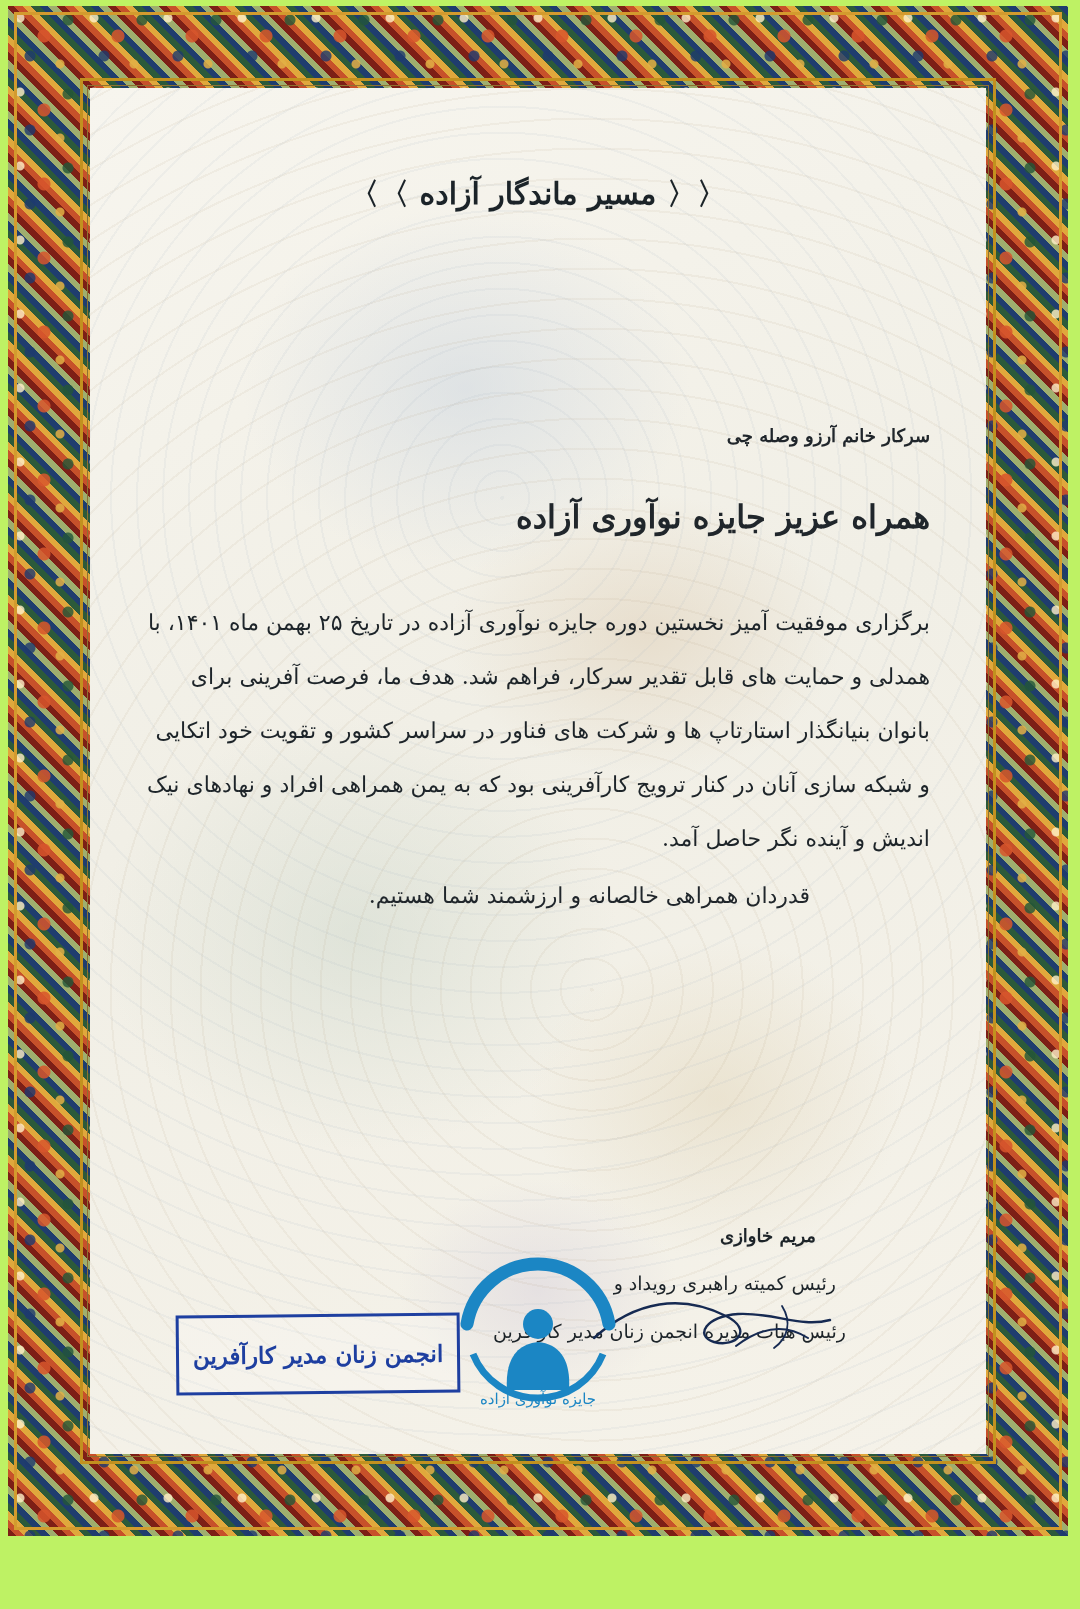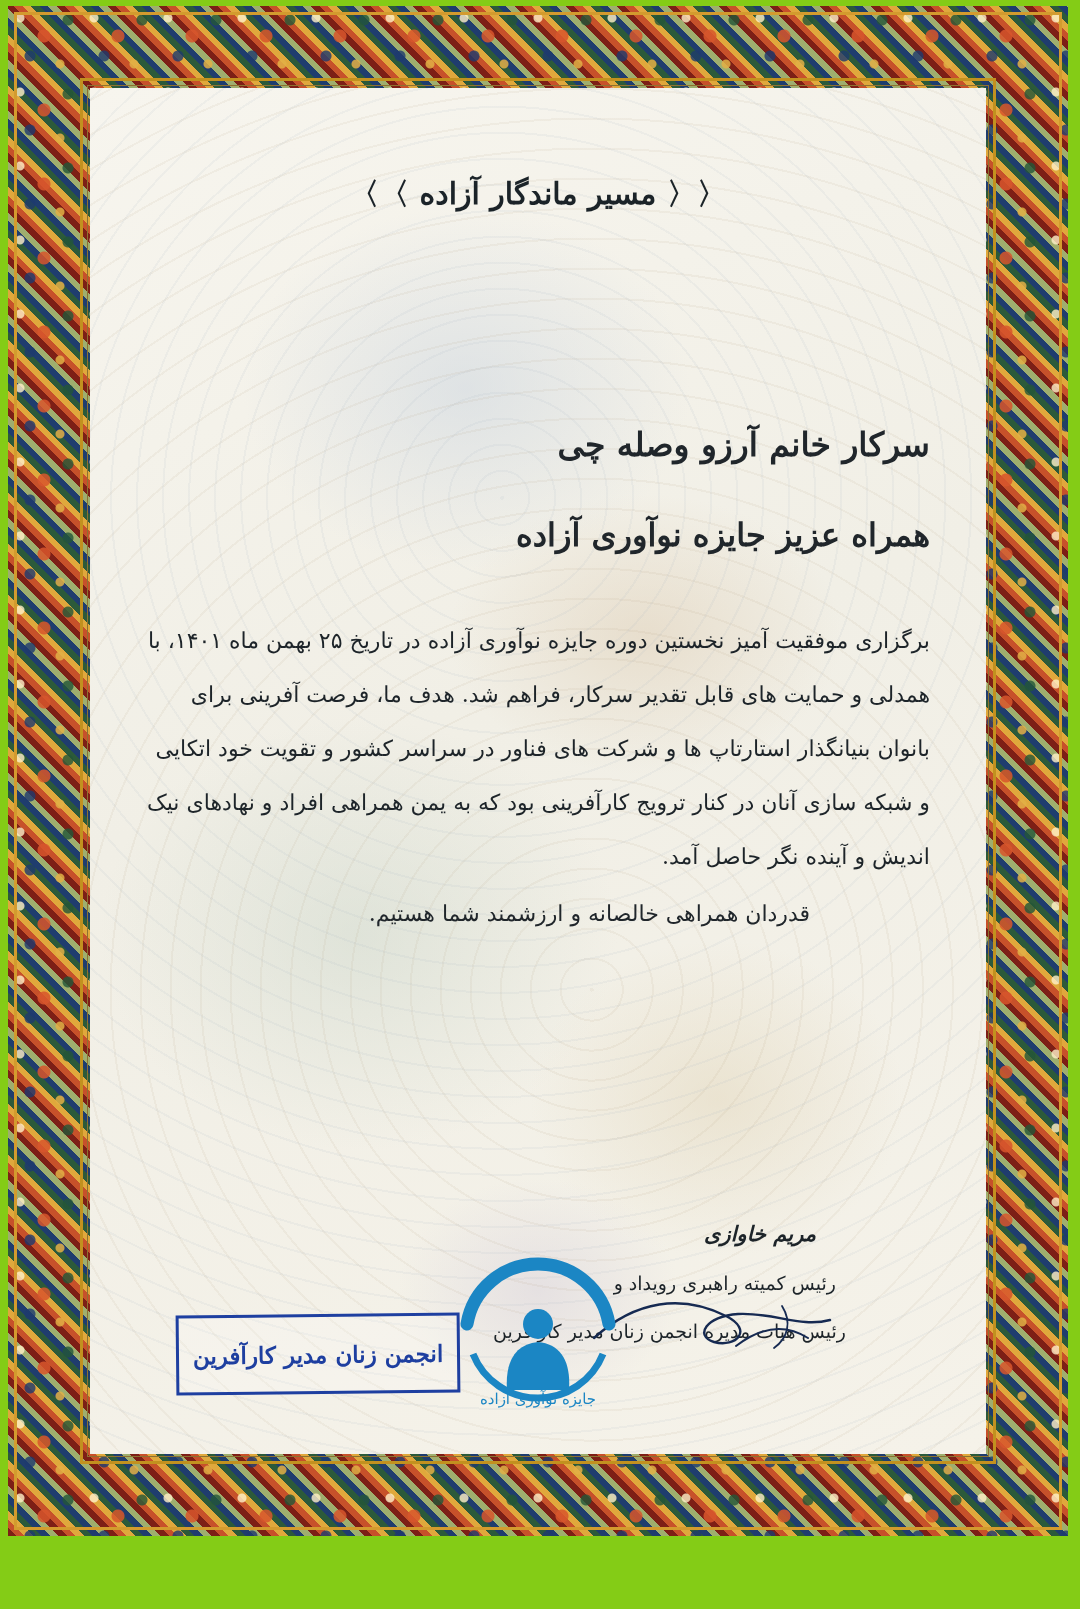--- a/index.html
+++ b/index.html
@@ -12,21 +12,21 @@
     height: 1609px;
     font-family: "DejaVu Sans", sans-serif;
     overflow: hidden;
   }
 
   
   .page {
     position: relative;
     width: 1080px;
     height: 1609px;
-    background: #84cc16;
+    background: #bef264;
     box-sizing: border-box;
   }
 
   
   .certificate {
     position: absolute;
     left: 8px;
     top: 6px;
     width: 1060px;
     height: 1530px;
@@ -125,21 +125,21 @@
     font-family: "DejaVu Serif", serif;
     font-size: 30px;
     font-weight: 700;
     color: #1b2328;
     letter-spacing: 0px;
   }
 
   .salutation {
     margin-top: 210px;
     font-family: "DejaVu Serif", serif;
-    font-size: 33px;
+    font-size: 18px;
     font-weight: 600;
     text-align: right;
     padding-left: 20px;
   }
 
   .subtitle {
     margin-top: 52px;
     font-family: "DejaVu Serif", serif;
     font-size: 32px;
     font-weight: 600;
@@ -170,25 +170,24 @@
   
   .signature-block {
     position: absolute;
     right: 140px;
     bottom: 112px;
     text-align: right;
     font-family: "DejaVu Serif", serif;
     color: #1d2429;
   }
   .sig-name {
-    font-size: 21px;
+    font-size: 18px;
     font-weight: 600;
     margin-bottom: 26px;
     padding-right: 30px;
-    font-style: italic;
   }
   .sig-role-1 {
     font-size: 19px;
     margin-bottom: 26px;
     padding-right: 10px;
   }
   .sig-role-2 {
     font-size: 19px;
   }
 

